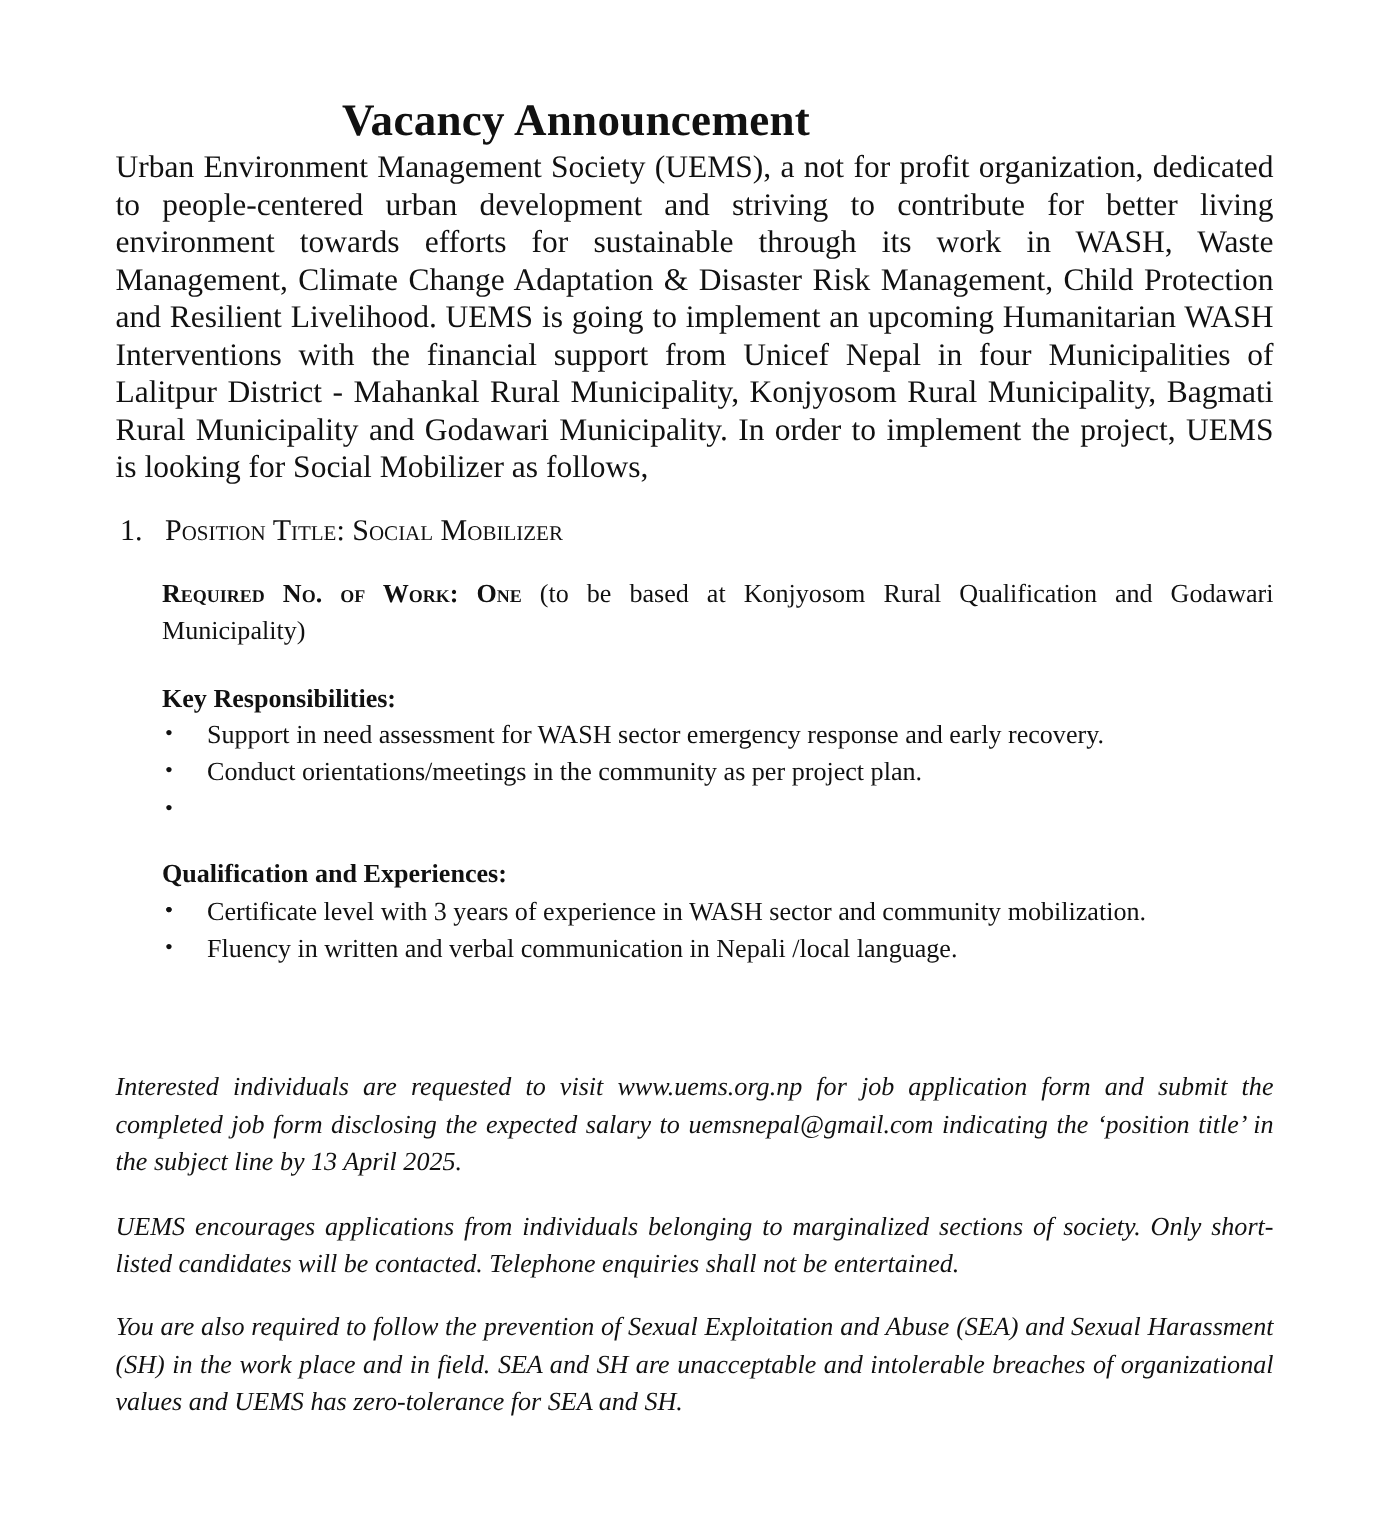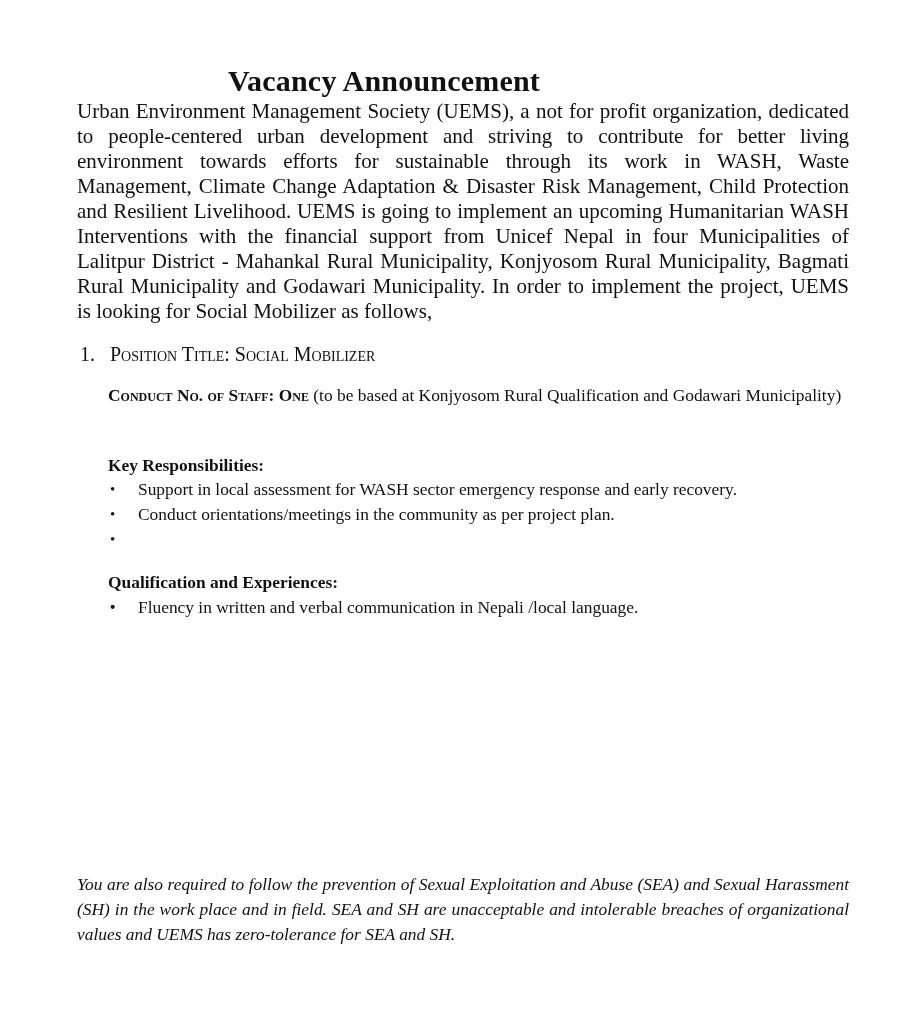--- a/index.html
+++ b/index.html
@@ -50,35 +50,37 @@
 <div class="page">
 
   <h1 class="title">Vacancy Announcement</h1>
 
   <p class="intro">Urban Environment Management Society (UEMS), a not for profit organization, dedicated to people-centered urban development and striving to contribute for better living environment towards efforts for sustainable through its work in WASH, Waste Management, Climate Change Adaptation &amp; Disaster Risk Management, Child Protection and Resilient Livelihood. UEMS is going to implement an upcoming Humanitarian WASH Interventions with the financial support from Unicef Nepal in four Municipalities of Lalitpur District - Mahankal Rural Municipality, Konjyosom Rural Municipality, Bagmati Rural Municipality and Godawari Municipality. In order to implement the project, UEMS is looking for Social Mobilizer as follows,</p>
 
   <h2 class="pos-heading">
     <span class="num">1.</span><span class="sc">Position Title: Social Mobilizer</span>
   </h2>
 
-  <p class="staff"><span class="lead">Conduct No. of Staff: One</span><span> (to be based at Konjyosom Rural Qualification and Godawari Municipality)</span></p>
+  <p class="staff"><span class="lead">Required No. of Work: One</span><span> (to be based at Konjyosom Rural Qualification and Godawari Municipality)</span></p>
 
   <h3 class="sub-heading" style="top:455px;">Key Responsibilities:</h3>
 
   <ul class="bullets" style="top:477px;">
-    <li><span class="dot">•</span><span>Support in local assessment for WASH sector emergency response and early recovery.</span></li>
+    <li><span class="dot">•</span><span>Support in need assessment for WASH sector emergency response and early recovery.</span></li>
     <li><span class="dot">•</span><span>Conduct orientations/meetings in the community as per project plan.</span></li>
     <li><span class="dot">•</span></li>
   </ul>
 
   <h3 class="sub-heading" style="top:572px;">Qualification and Experiences:</h3>
 
   <ul class="bullets" style="top:595px;">
     <li><span class="dot">•</span></li>
-    <li><span class="dot">•</span></li>
+    <li><span class="dot">•</span><span>Certificate level with 3 years of experience in WASH sector and community mobilization.</span></li>
     <li><span class="dot">•</span><span>Fluency in written and verbal communication in Nepali /local language.</span></li>
   </ul>
 
+  <p class="ital" style="top:712px;">Interested individuals are requested to visit www.uems.org.np for job application form and submit the completed job form disclosing the expected salary to uemsnepal@gmail.com indicating the ‘position title’ in the subject line by 13 April 2025.</p>
 
+  <p class="ital" style="top:805px;">UEMS encourages applications from individuals belonging to marginalized sections of society. Only short-listed candidates will be contacted. Telephone enquiries shall not be entertained.</p>
 
   <p class="ital" style="top:872px;">You are also required to follow the prevention of Sexual Exploitation and Abuse (SEA) and Sexual Harassment (SH) in the work place and in field. SEA and SH are unacceptable and intolerable breaches of organizational values and UEMS has zero-tolerance for SEA and SH.</p>
 
 </div>
 
 </body></html>

